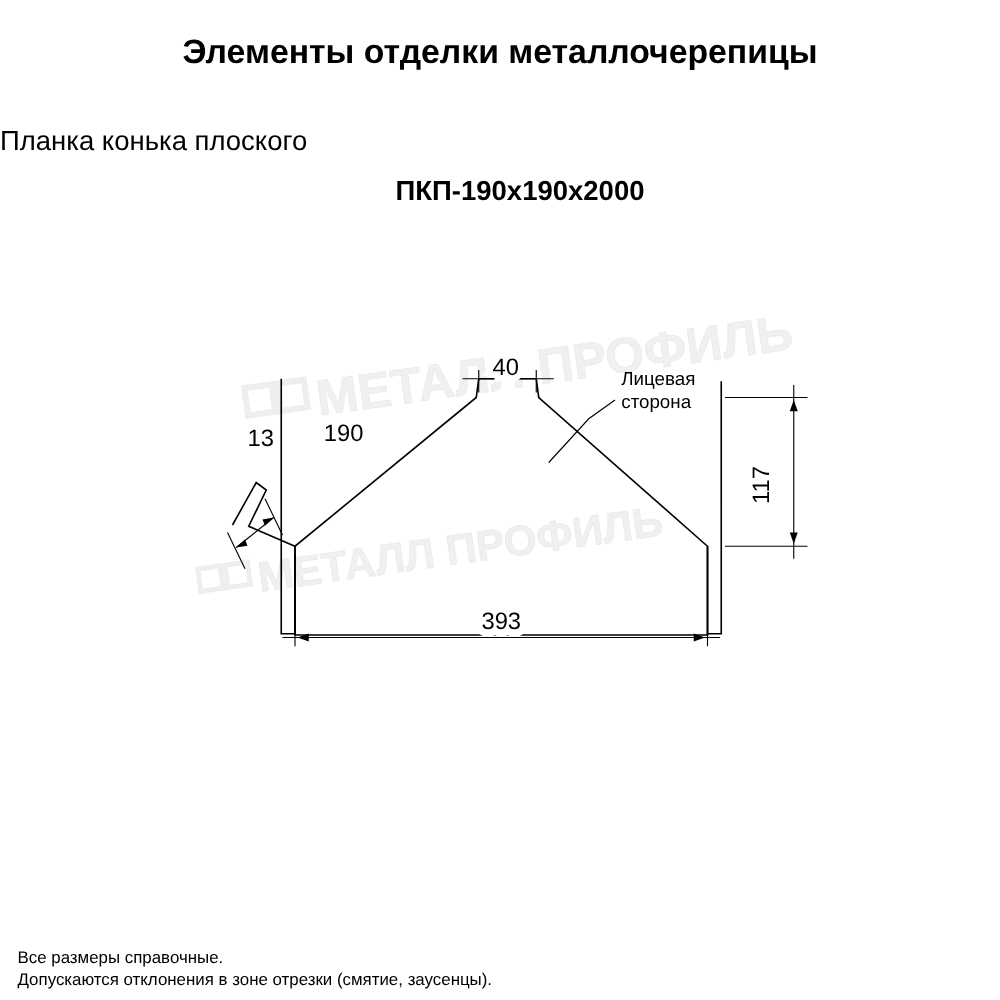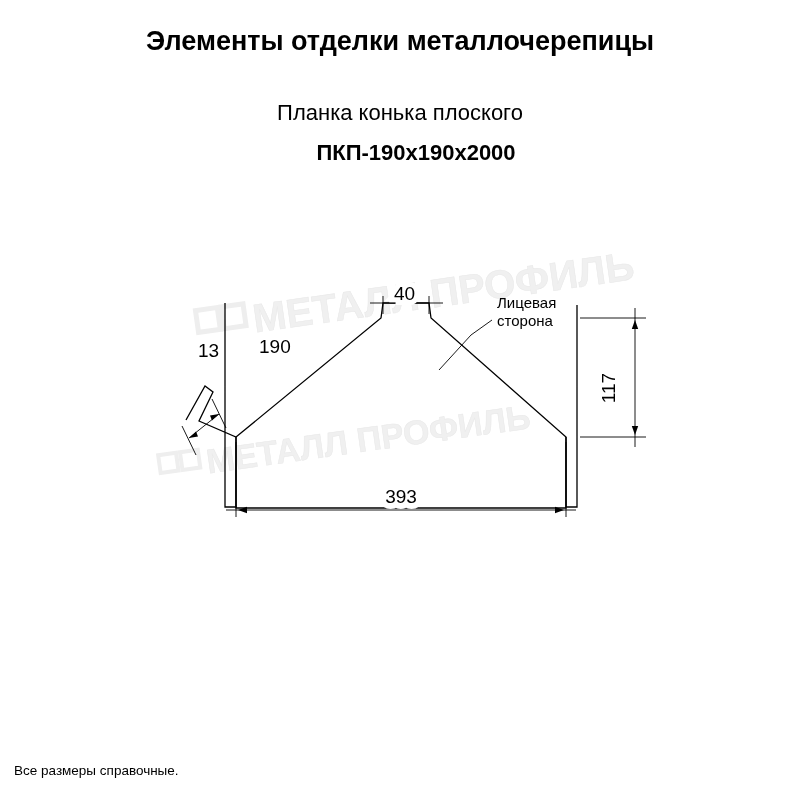--- a/index.html
+++ b/index.html
@@ -30,21 +30,20 @@
     font-size: 27px;
     font-weight: bold;
     letter-spacing: 0px;
     color: #000;
   }
   .title-sub {
     position: absolute;
     top: 100px;
     left: 0;
     width: 800px;
-    text-align: center;
     font-size: 22px;
     color: #000;
   }
   .title-code {
     position: absolute;
     top: 140px;
     left: 16px;
     width: 800px;
     text-align: center;
     font-size: 22px;
@@ -54,21 +53,21 @@
   .drawing {
     position: absolute;
     top: 190px;
     left: 0;
     width: 800px;
     height: 400px;
   }
   .footer {
     position: absolute;
     left: 14px;
-    bottom: 20px;
+    bottom: 7px;
     font-size: 13.5px;
     line-height: 18px;
     color: #000;
   }
   .footer div {
     white-space: nowrap;
   }
   svg {
     display: block;
   }
@@ -198,15 +197,16 @@
         <path d="M 564 320 l -9 -3.2 l 0 6.4 z" fill="#000"></path>
         <text class="dim-text" x="401" y="313" text-anchor="middle" fill="#fff" stroke="#fff" stroke-width="12">393</text>
         <text class="dim-text" x="401" y="313" text-anchor="middle">393</text>
       </g>
 
     </svg>
   </div>
 
   <div class="footer">
     <div>Все размеры справочные.</div>
+    <div>Допускаются отклонения в зоне отрезки (смятие, заусенцы).</div>
   </div>
 
 </div>
 
 </body></html>

